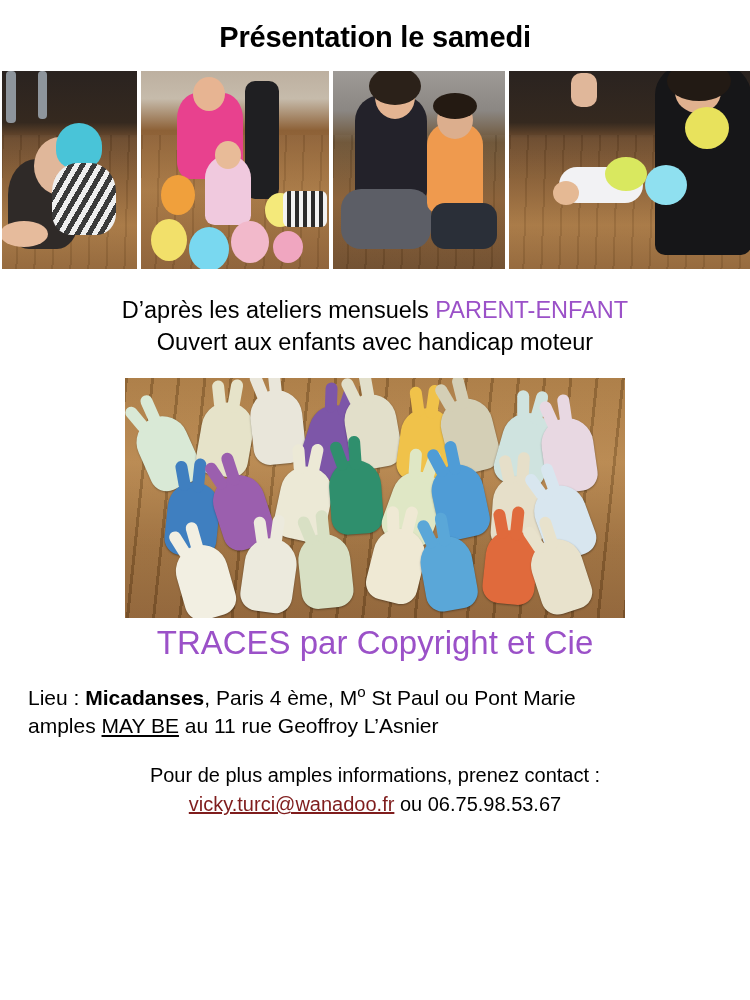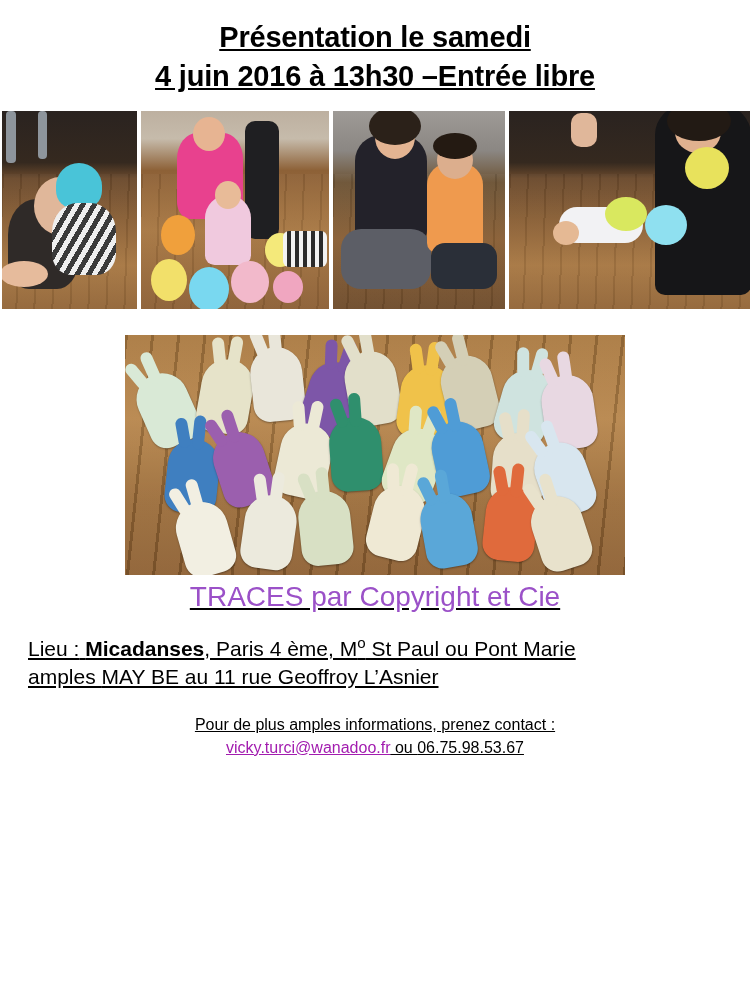--- a/index.html
+++ b/index.html
@@ -13,21 +13,20 @@
     font-family: "Liberation Sans", sans-serif;
     color: #000000;
     overflow: hidden;
   }
   .poster {
     width: 750px;
     height: 1000px;
     position: relative;
     box-sizing: border-box;
     padding: 0;
-    text-decoration: underline;
   }
 
   
   .heading {
     text-align: center;
     font-weight: bold;
     font-size: 29px;
     line-height: 1.36;
     padding-top: 18px;
     letter-spacing: -0.2px;
@@ -134,52 +133,51 @@
 
   
   .block-2 {
     text-align: center;
     margin-top: 18px;
     font-size: 21px;
   }
   .traces {
     text-align: center;
     color: #9b51c8;
-    font-size: 28px;
+    font-size: 33px;
     margin-top: 6px;
     line-height: 1.15;
   }
   .block-3 {
     margin-top: 20px;
     padding-left: 28px;
     padding-right: 7px;
     font-size: 21px;
     line-height: 1.32;
   }
   .underline { text-decoration: underline; }
   .block-4 {
     text-align: center;
     margin-top: 22px;
-    font-size: 16px;
+    font-size: 20px;
     line-height: 1.45;
   }
   .mail-link {
-    color: #a21caf;
+    color: #7f1d1d;
     text-decoration: underline;
   }
   .sup { font-size: .72em; vertical-align: super; }
 </style>
 </head>
 <body>
 
 <div class="poster">
 
   <div class="heading">
     <span class="line">Présentation le samedi</span>
-    <span class="line">4 juin 2016 à 13h30 –Entrée libre</span>
   </div>
 
   <div class="photo-strip">
 
     <div class="photo p1">
       <div class="scene"></div>
       <div class="fig" style="left:6px;top:88px;width:70px;height:90px;background:#2f2a28;"></div>
       <div class="fig" style="left:32px;top:66px;width:52px;height:58px;background:#e0b79a;border-radius:50%;"></div>
       <div class="fig" style="left:54px;top:52px;width:46px;height:46px;background:#49c4d8;border-radius:50% 50% 40% 40%;"></div>
       <div class="fig" style="left:50px;top:92px;width:64px;height:72px;background:repeating-linear-gradient(120deg,#efefef 0 5px,#3a3a3a 5px 10px);"></div>
@@ -225,20 +223,24 @@
       <div class="blob" style="left:136px;top:94px;width:42px;height:40px;background:#8fe0f0;"></div>
       <div class="fig" style="left:50px;top:96px;width:84px;height:36px;background:#f2f2f4;border-radius:18px;"></div>
       <div class="fig" style="left:96px;top:86px;width:42px;height:34px;background:#d9e85f;border-radius:50%;"></div>
       <div class="blob" style="left:44px;top:110px;width:26px;height:24px;background:#e5b994;"></div>
       <div class="fig" style="left:62px;top:2px;width:26px;height:34px;background:#e0b79a;border-radius:10px;"></div>
     </div>
 
   </div>
 
   <div class="block-1">
+    <div>
+      <span>D’après les ateliers mensuels </span><span class="accent-purple">PARENT-ENFANT</span>
+    </div>
+    <div>Ouvert aux enfants avec handicap moteur</div>
   </div>
 
   <div class="hands-wrap">
     <div class="hands-photo">
       <div class="hand" style="left:22px;top:36px;background:#d9e9d6;transform:rotate(-24deg);"></div>
       <div class="hand" style="left:72px;top:24px;background:#e6e3c9;transform:rotate(10deg);"></div>
       <div class="hand" style="left:128px;top:12px;background:#e9e6da;transform:rotate(-6deg);"></div>
       <div class="hand" style="left:176px;top:26px;background:#7d56a8;transform:rotate(18deg);"></div>
       <div class="hand" style="left:224px;top:16px;background:#e2dfca;transform:rotate(-10deg);"></div>
       <div class="hand" style="left:272px;top:30px;background:#f0c24a;transform:rotate(8deg);"></div>

